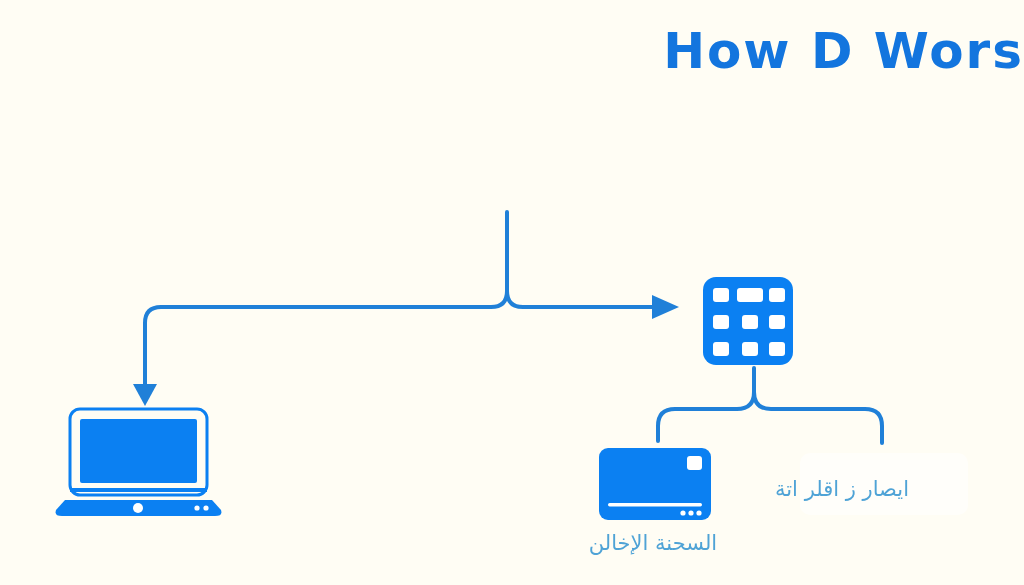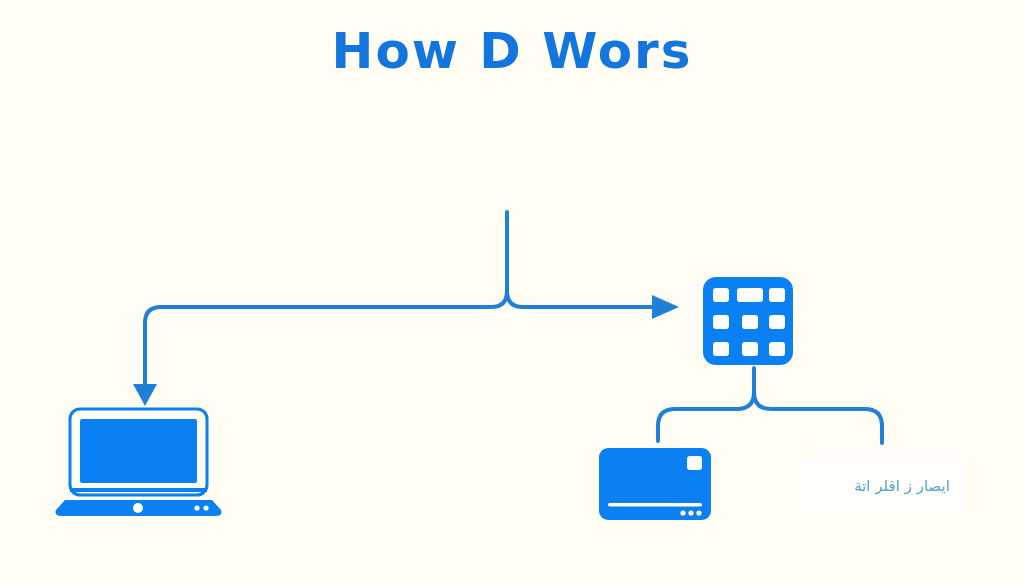--- a/index.html
+++ b/index.html
@@ -5,41 +5,41 @@
   html,body{margin:0;padding:0;}
   #canvas{
     position:relative;
     width:1024px;height:585px;
     background:var(--background,#fffdf4);
     overflow:hidden;
     font-family:"DejaVu Sans",sans-serif;
   }
   .page-title{
     position:absolute;left:0;top:22px;width:1024px;
-    text-align:center;
+    text-align:right;
     font-size:50px;font-weight:bold;letter-spacing:2px;
     color:var(--title-blue,#1375de);
   }
   #diagram-svg{position:absolute;left:0;top:0;}
   .line-stroke{fill:none;stroke:var(--line-blue,#2080d8);stroke-width:4;stroke-linecap:round;}
   .arrow-fill{fill:var(--line-blue,#2080d8);stroke:none;}
   .icon-fill{fill:var(--icon-blue,#0b80f2);stroke:none;}
   .white-fill{fill:var(--cell-white,#ffffff);stroke:none;}
   .bg-fill{fill:var(--background,#fffdf4);}
   .accent-stroke{stroke:var(--icon-blue,#0b80f2);stroke-width:3;}
   .node-label{
     position:absolute;
     text-align:center;
     color:var(--label-blue,#4fa3d6);
     font-size:21px;
     direction:rtl;
   }
   .client-label{left:60px;top:529px;width:200px;}
   .record-label{left:553px;top:531px;width:200px;}
-  .note-label{left:802px;top:477px;width:200px;font-size:15px;}
+  .note-label{left:742px;top:477px;width:200px;font-size:21px;}
   .note-panel{
     position:absolute;left:800px;top:453px;width:168px;height:62px;
     background:rgba(255,255,255,0.55);border-radius:10px;
   }
 </style>
 </head>
 <body>
 
 <div id="canvas">
 
@@ -85,15 +85,16 @@
       <rect class="white-fill" x="687" y="456" width="15" height="14" rx="3"></rect>
       <rect class="white-fill" x="608" y="503" width="94" height="3.5" rx="1.7"></rect>
       <circle class="white-fill" cx="683" cy="513" r="2.6"></circle>
       <circle class="white-fill" cx="691" cy="513" r="2.6"></circle>
       <circle class="white-fill" cx="699" cy="513" r="2.6"></circle>
     </g>
   </svg>
 
   <div class="note-panel"></div>
 
+  <div class="node-label record-label">السحنة الإخالن</div>
   <div class="node-label note-label">ايصار ز اقلر اتة</div>
 
 </div>
 
 </body></html>

